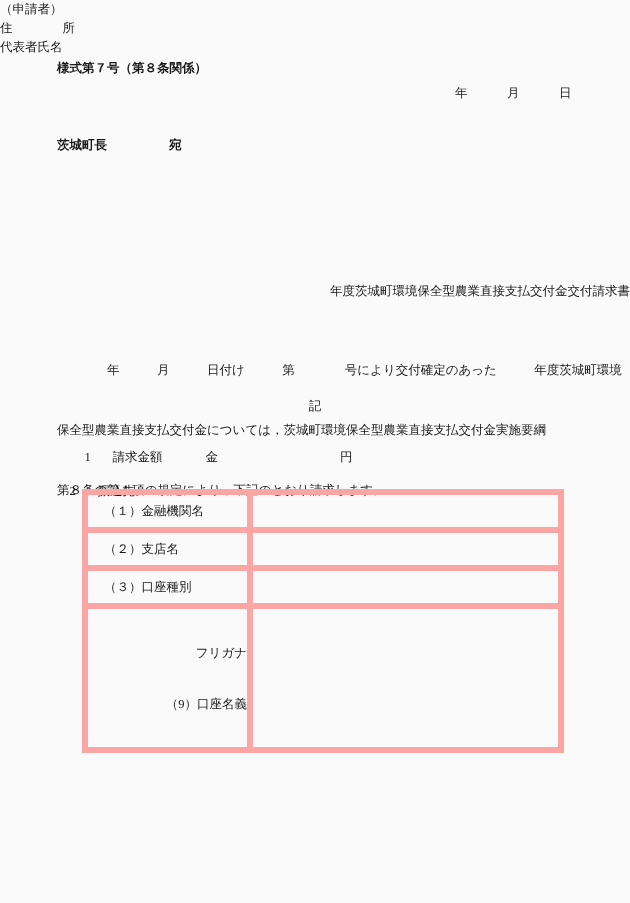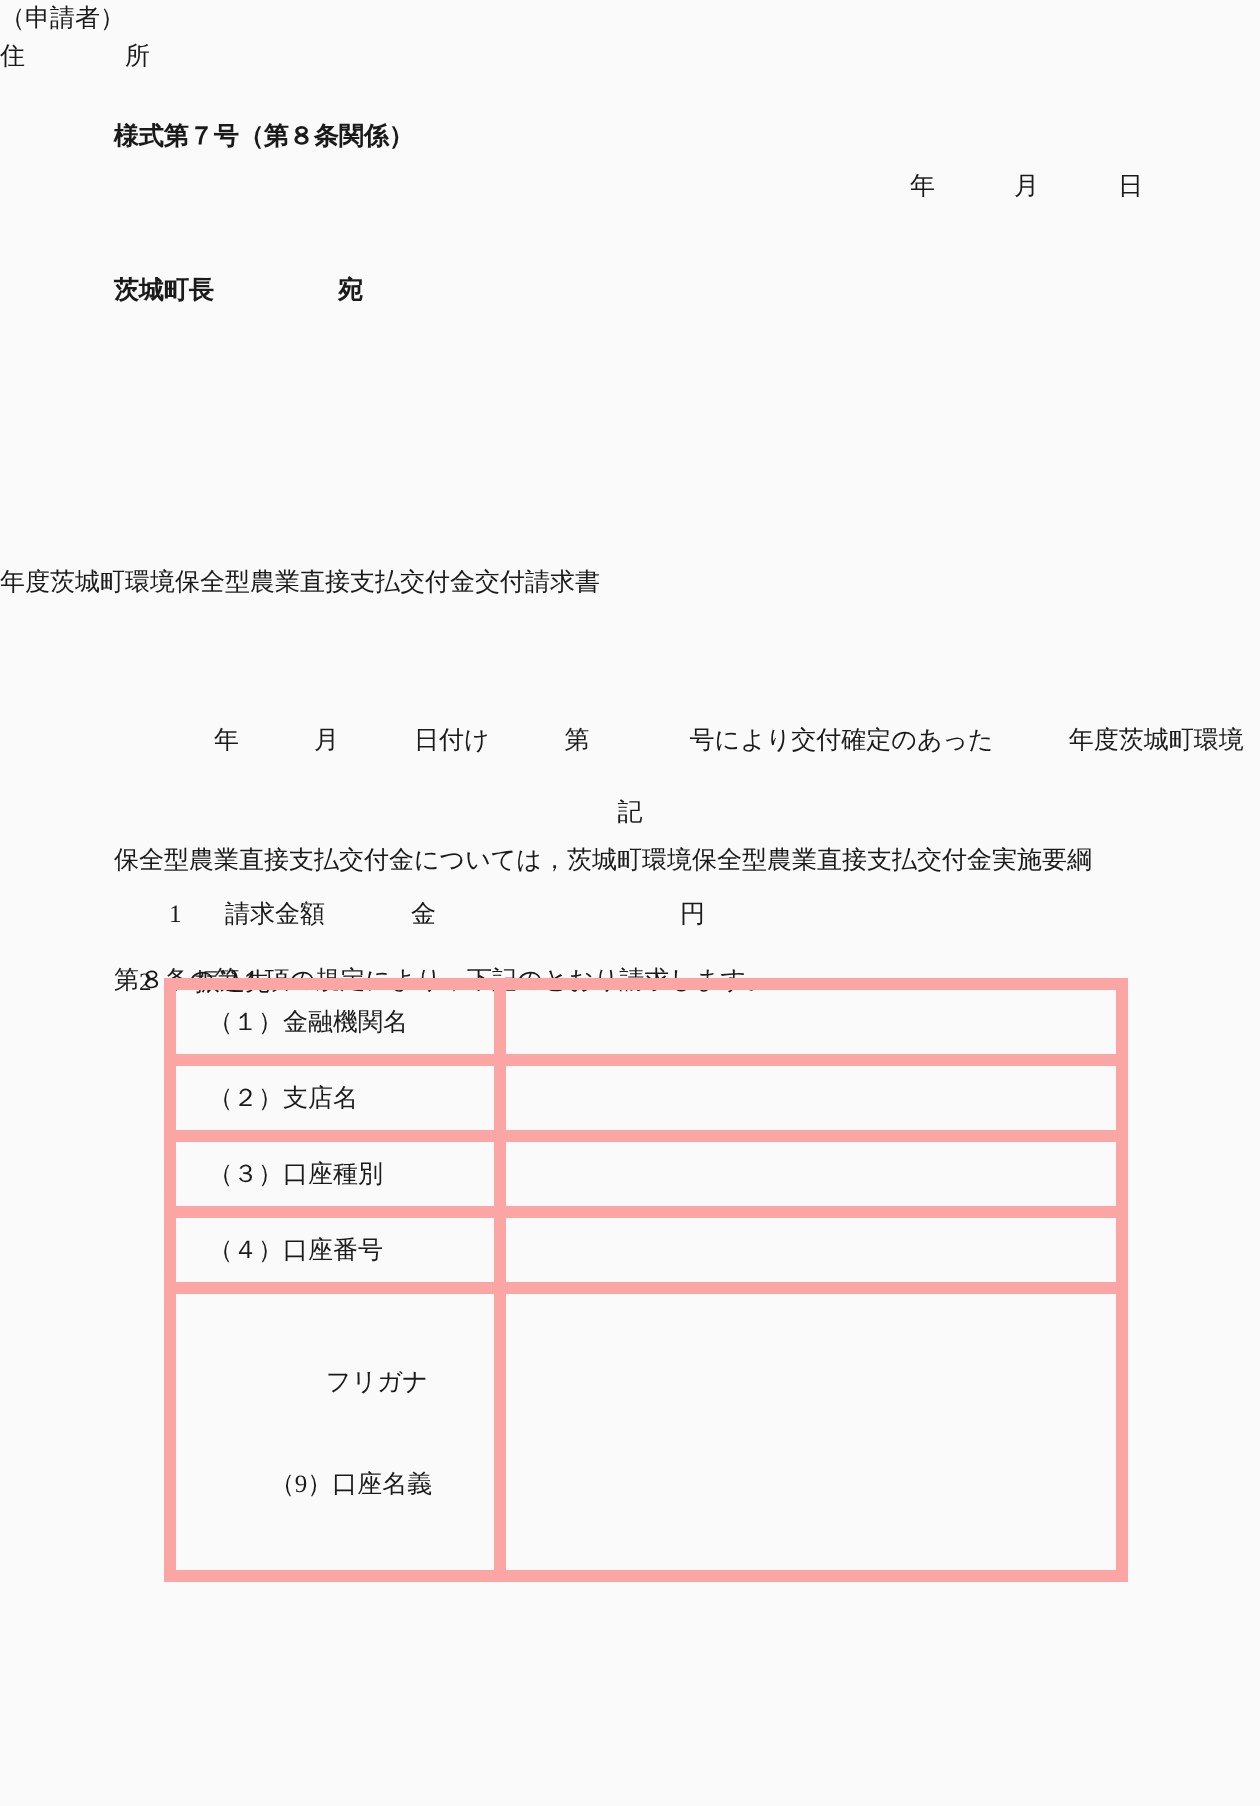--- a/index.html
+++ b/index.html
@@ -25,21 +25,21 @@
   .row { position: absolute; font-size: 12.5px; line-height: 1; white-space: pre; }
 
   .form-no      { left: 57px;  top: 62px; font-weight: bold; }
   .date-line    { left: 455px; top: 88px; letter-spacing: 0.5px; font-family: Liberation Mono, monospace; }
   .addressee    { left: 57px;  top: 139px; font-weight: bold; }
   .addressee .to { padding-left: 62px; }
 
   .applicant    { left: 238px; top: 176px; font-size: 12.5px; line-height: 19px; }
   .applicant div { white-space: pre; }
 
-  .doc-title    { left: 0; right: 0; top: 285px; text-align: left; font-size: 12.5px; }
+  .doc-title    { left: 0; right: 0; top: 285px; text-align: right; font-size: 12.5px; }
 
   .body-para {
     position: absolute;
     left: 57px;
     top: 320px;
     width: 517px;
     font-size: 12.5px;
     line-height: 20px;
     white-space: pre-wrap;
     text-align: justify;
@@ -75,21 +75,21 @@
   .bank-table td.label {
     width: 143px;
     height: 32px;
     padding-left: 16px;
     white-space: pre;
   }
   .bank-table td.value { width: 305px; }
   .bank-table tr.tall td { height: 52px; }
   .bank-table td.label.stacked {
     padding-left: 0;
-    text-align: center;
+    text-align: right;
     line-height: 17px;
     padding-top: 2px;
   }
   .bank-table .furigana {
     display: block;
     padding-left: 42px;
     white-space: pre;
   }
   .bank-table .meigi {
     display: block;
@@ -104,20 +104,21 @@
 
   <div class="row form-no">様式第７号（第８条関係）</div>
 
   <div class="row date-line">年　　　月　　　日</div>
 
   <div class="row addressee"><span>茨城町長</span><span class="to">宛</span></div>
 
   <div class="applicant">
     <div>（申請者）</div>
     <div>住　　　　所</div>
+    <div>代表者氏名</div>
   </div>
 
   <div class="row doc-title">年度茨城町環境保全型農業直接支払交付金交付請求書</div>
 
   <div class="body-para">
     <span class="ln">　　　　年　　　月　　　日付け　　　第　　　　号により交付確定のあった　　　年度茨城町環境</span>
     <span class="ln">保全型農業直接支払交付金については，茨城町環境保全型農業直接支払交付金実施要綱</span>
     <span class="ln">第８条の第１項の規定により，下記のとおり請求します。</span>
   </div>
 
@@ -138,24 +139,20 @@
         <td class="value"></td>
       </tr>
       <tr>
         <td class="label">（２）支店名</td>
         <td class="value"></td>
       </tr>
       <tr>
         <td class="label">（３）口座種別</td>
         <td class="value"></td>
       </tr>
-      <tr>
-        <td class="label">（４）口座番号</td>
-        <td class="value"></td>
-      </tr>
       <tr class="tall">
         <td class="label stacked">
           <span class="furigana">フリガナ</span>
           <span class="meigi">（9）口座名義</span>
         </td>
         <td class="value"></td>
       </tr>
     </tbody>
   </table>
 

